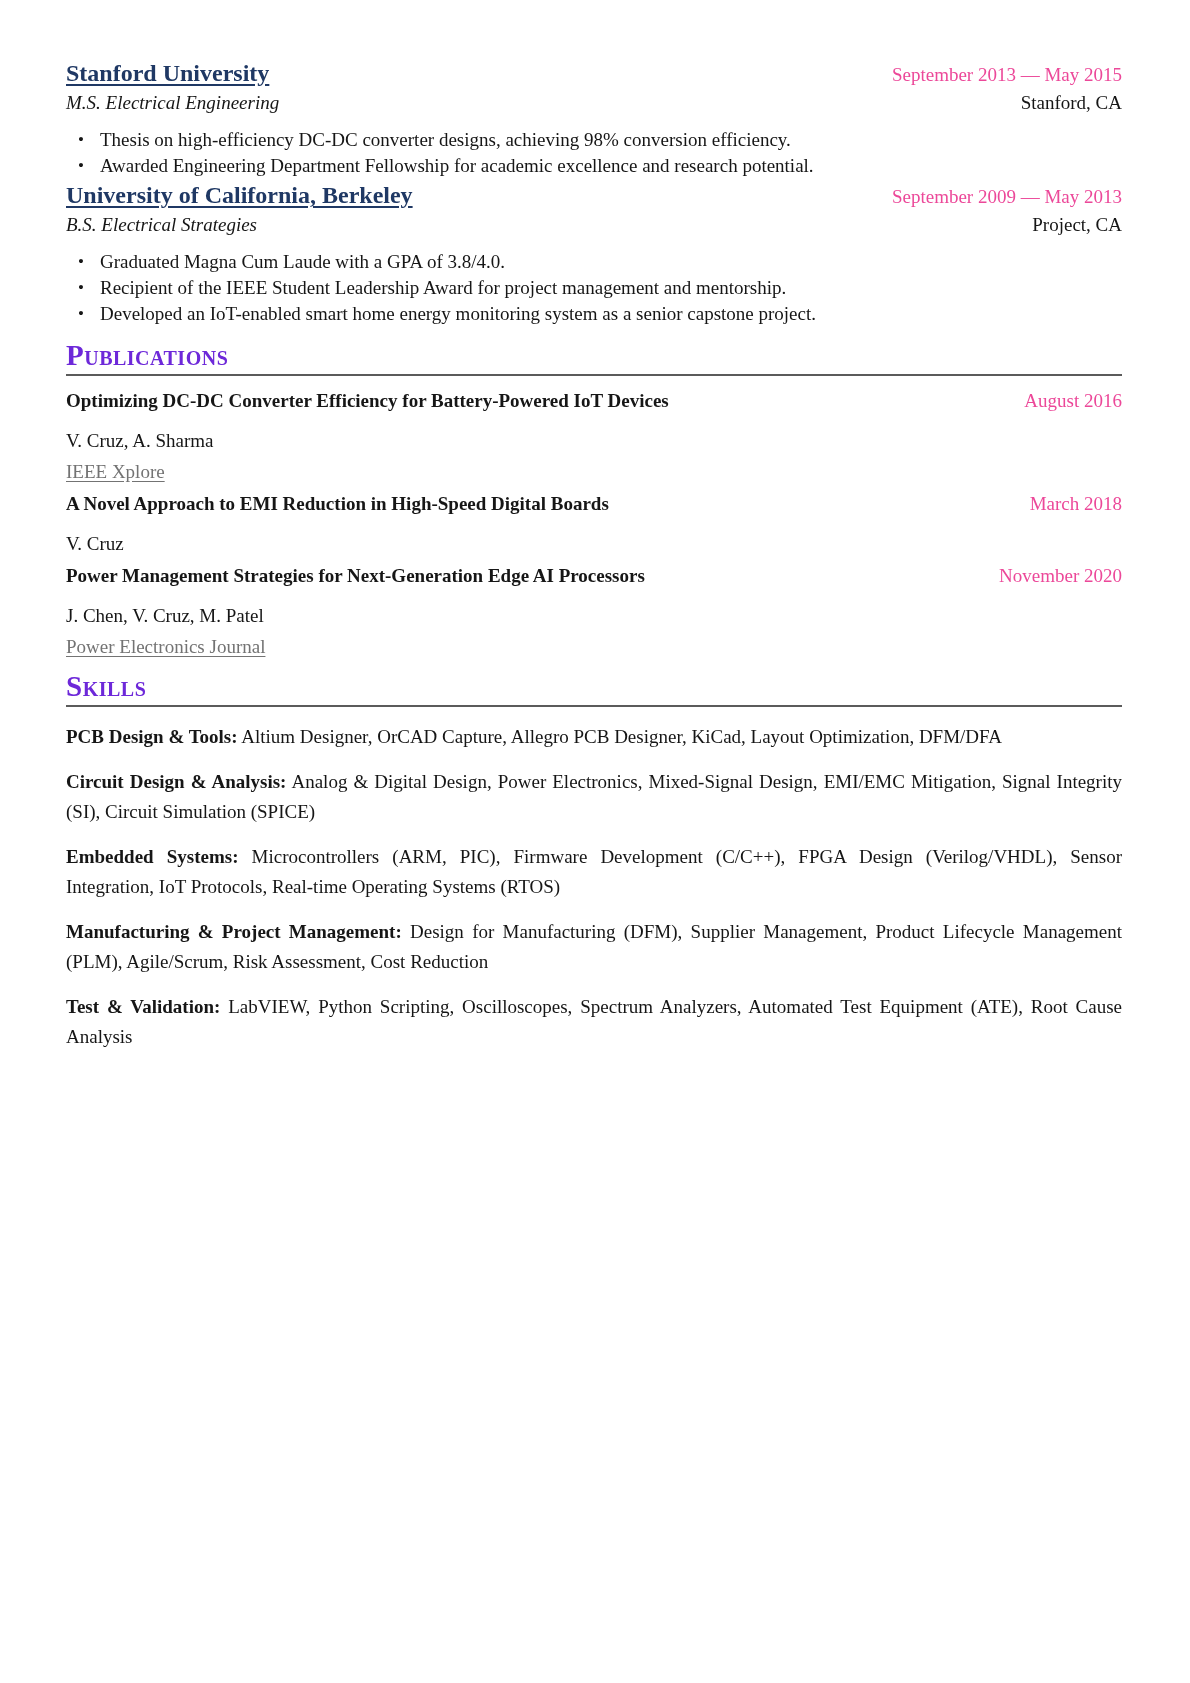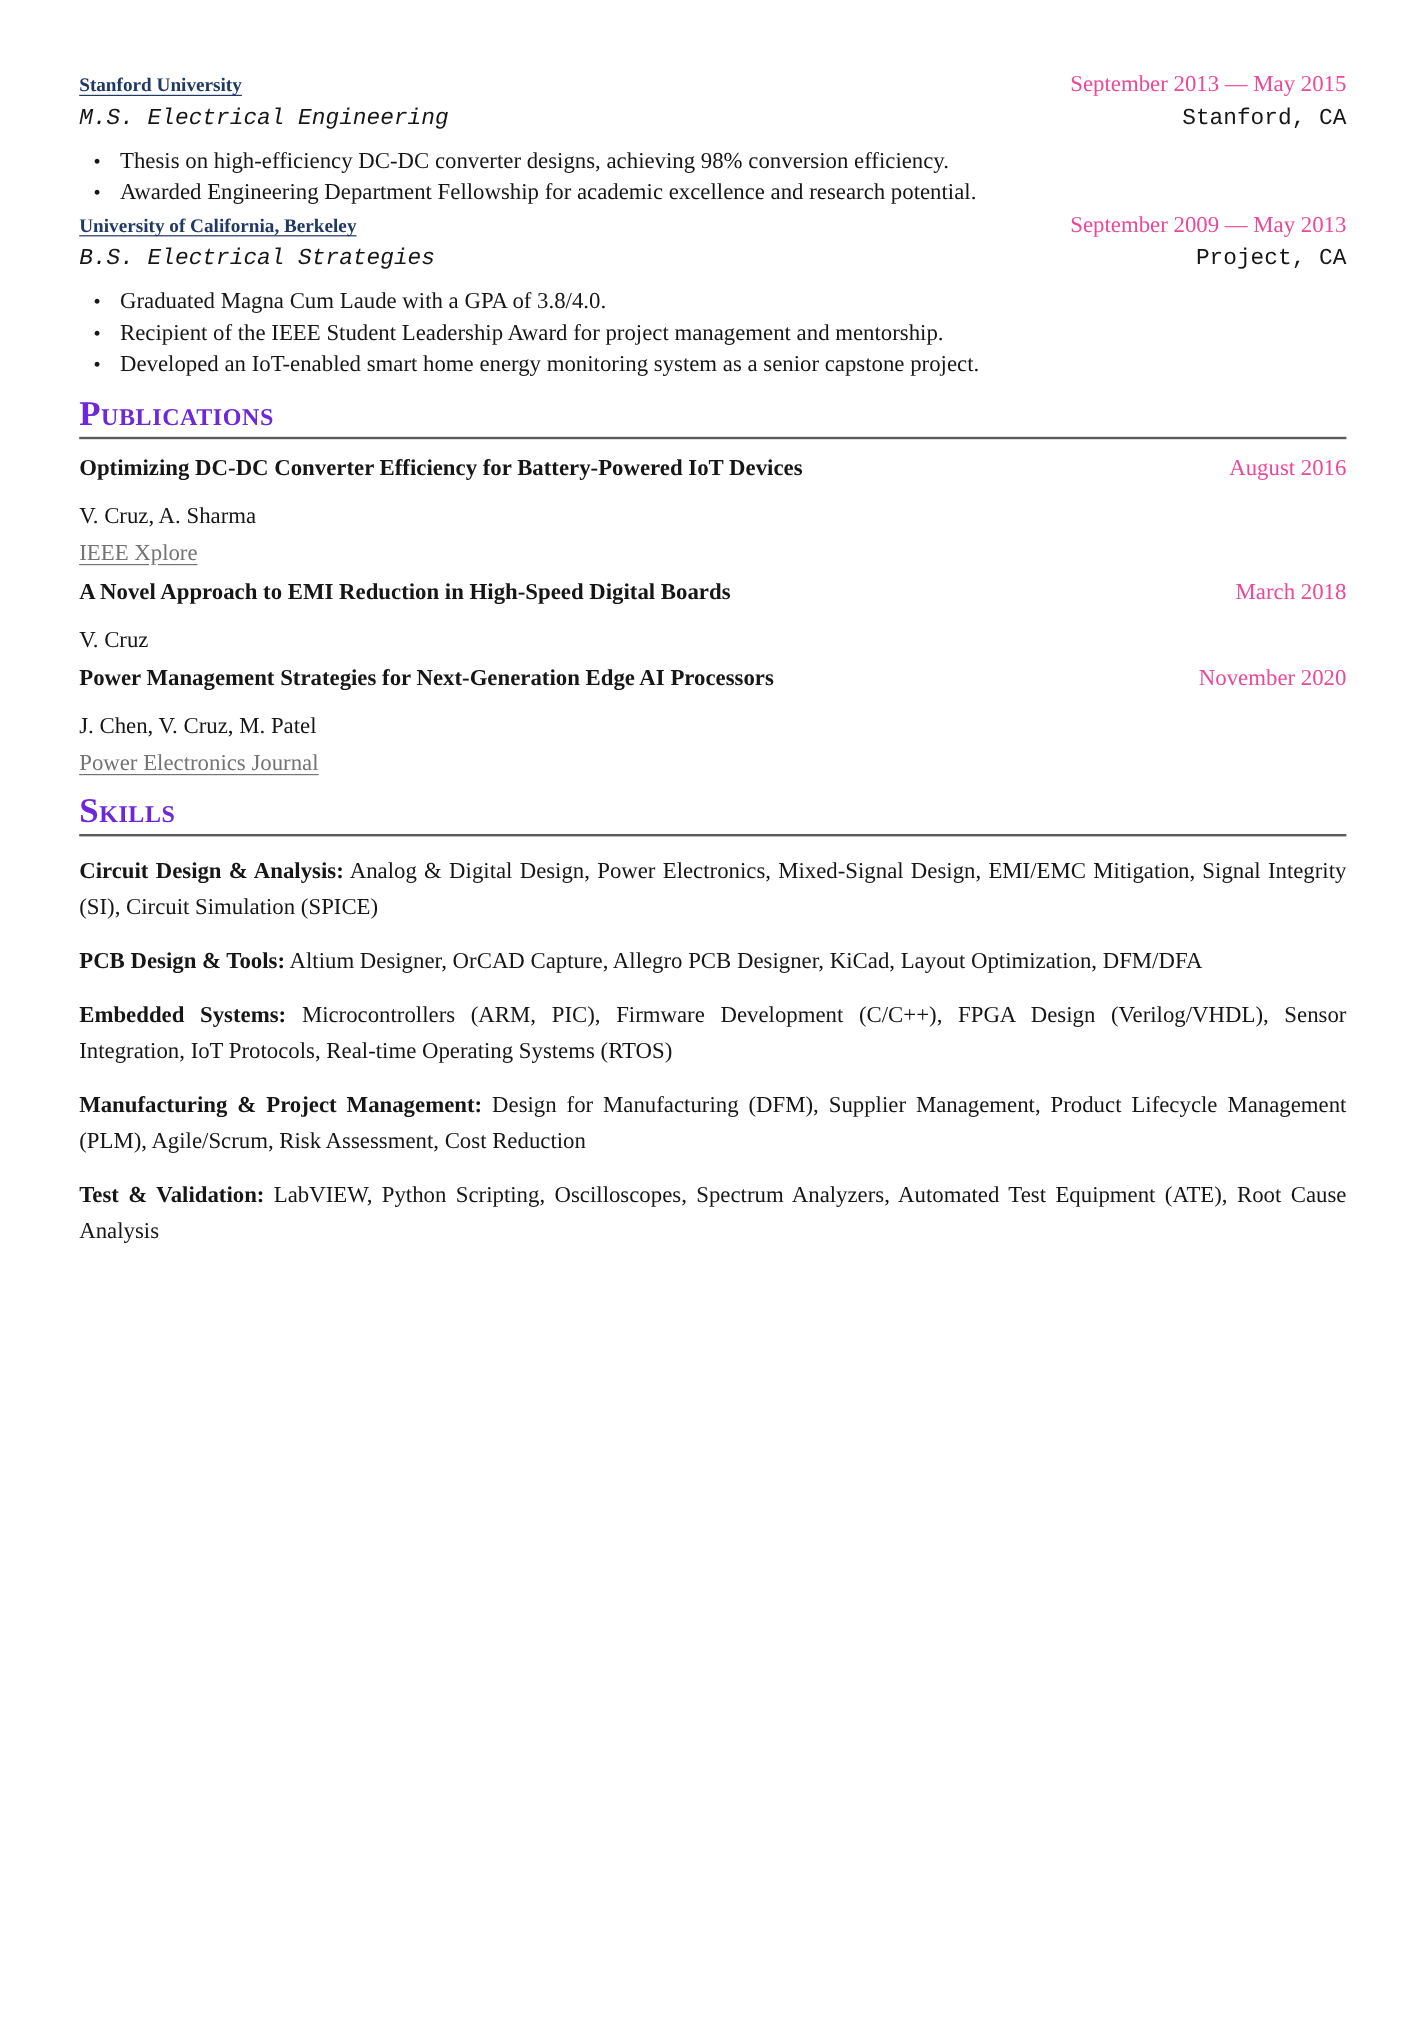--- a/index.html
+++ b/index.html
@@ -4,25 +4,25 @@
 <style>
   * { margin:0; padding:0; box-sizing:border-box; }
   html,body { background:#e8e8e8; }
   .page {
     width:1190px; height:1683px; margin:0 auto; background:#ffffff;
     padding:60px 68px 0 66px; overflow:hidden;
     font-family:"Liberation Serif", serif; color:#161616;
   }
   .row { display:flex; justify-content:space-between; align-items:baseline; }
   .institution {
-    font-size:16px; font-weight:bold; color:#1f3864;
+    font-size:24px; font-weight:bold; color:#1f3864;
     text-decoration:underline; text-underline-offset:3px; cursor:pointer;
   }
   .edu-date, .pub-date { font-size:19px; color:#ec4899; white-space:nowrap; }
-  .sub-row { margin-top:5px;font-family:Liberation Mono, monospace; }
+  .sub-row { margin-top:5px; }
   .degree { font-style:italic; font-size:19px; }
   .location { font-size:19px; }
   ul.bullets { list-style:none; margin:13px 0 3px 0; padding-left:12px; }
   ul.bullets li { font-size:19px; line-height:26px; display:flex; }
   .blt { width:22px; flex:0 0 22px; font-size:17px; }
   .edu-entry + .edu-entry { margin-top:3px; }
 
   .section { margin-top:12px; }
   .sec-title {
     display:block; font-variant:small-caps; letter-spacing:0.5px;
@@ -121,23 +121,23 @@
       </div>
       <div class="pub-authors">J. Chen, V. Cruz, M. Patel</div>
       <span class="pub-link">Power Electronics Journal</span>
     </div>
   </div>
 
   <div class="section">
     <span class="sec-title">Skills</span>
     <hr class="sec-rule">
 
+    <p class="skill-para"><span class="skill-label">PCB Design &amp; Tools:</span> <span>Altium Designer, OrCAD Capture, Allegro PCB Designer, KiCad, Layout Optimization, DFM/DFA</span></p>
+
     <p class="skill-para"><span class="skill-label">Circuit Design &amp; Analysis:</span> <span>Analog &amp; Digital Design, Power Electronics, Mixed-Signal Design, EMI/EMC Mitigation, Signal Integrity (SI), Circuit Simulation (SPICE)</span></p>
-
-    <p class="skill-para"><span class="skill-label">PCB Design &amp; Tools:</span> <span>Altium Designer, OrCAD Capture, Allegro PCB Designer, KiCad, Layout Optimization, DFM/DFA</span></p>
 
     <p class="skill-para"><span class="skill-label">Embedded Systems:</span> <span>Microcontrollers (ARM, PIC), Firmware Development (C/C++), FPGA Design (Verilog/VHDL), Sensor Integration, IoT Protocols, Real-time Operating Systems (RTOS)</span></p>
 
     <p class="skill-para"><span class="skill-label">Manufacturing &amp; Project Management:</span> <span>Design for Manufacturing (DFM), Supplier Management, Product Lifecycle Management (PLM), Agile/Scrum, Risk Assessment, Cost Reduction</span></p>
 
     <p class="skill-para"><span class="skill-label">Test &amp; Validation:</span> <span>LabVIEW, Python Scripting, Oscilloscopes, Spectrum Analyzers, Automated Test Equipment (ATE), Root Cause Analysis</span></p>
   </div>
 
 </div>
 

